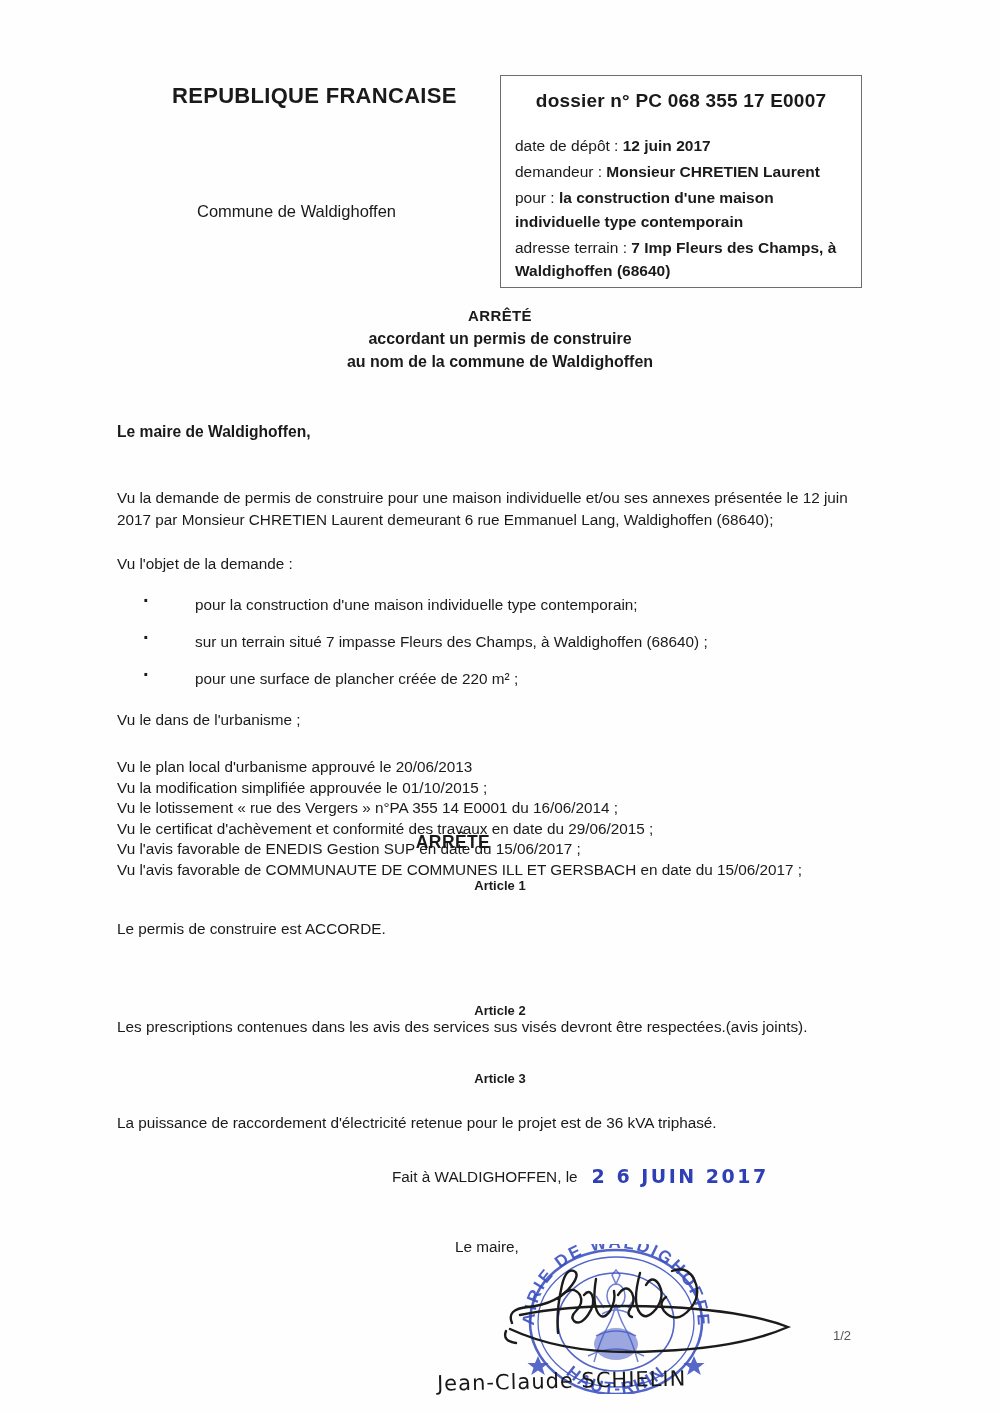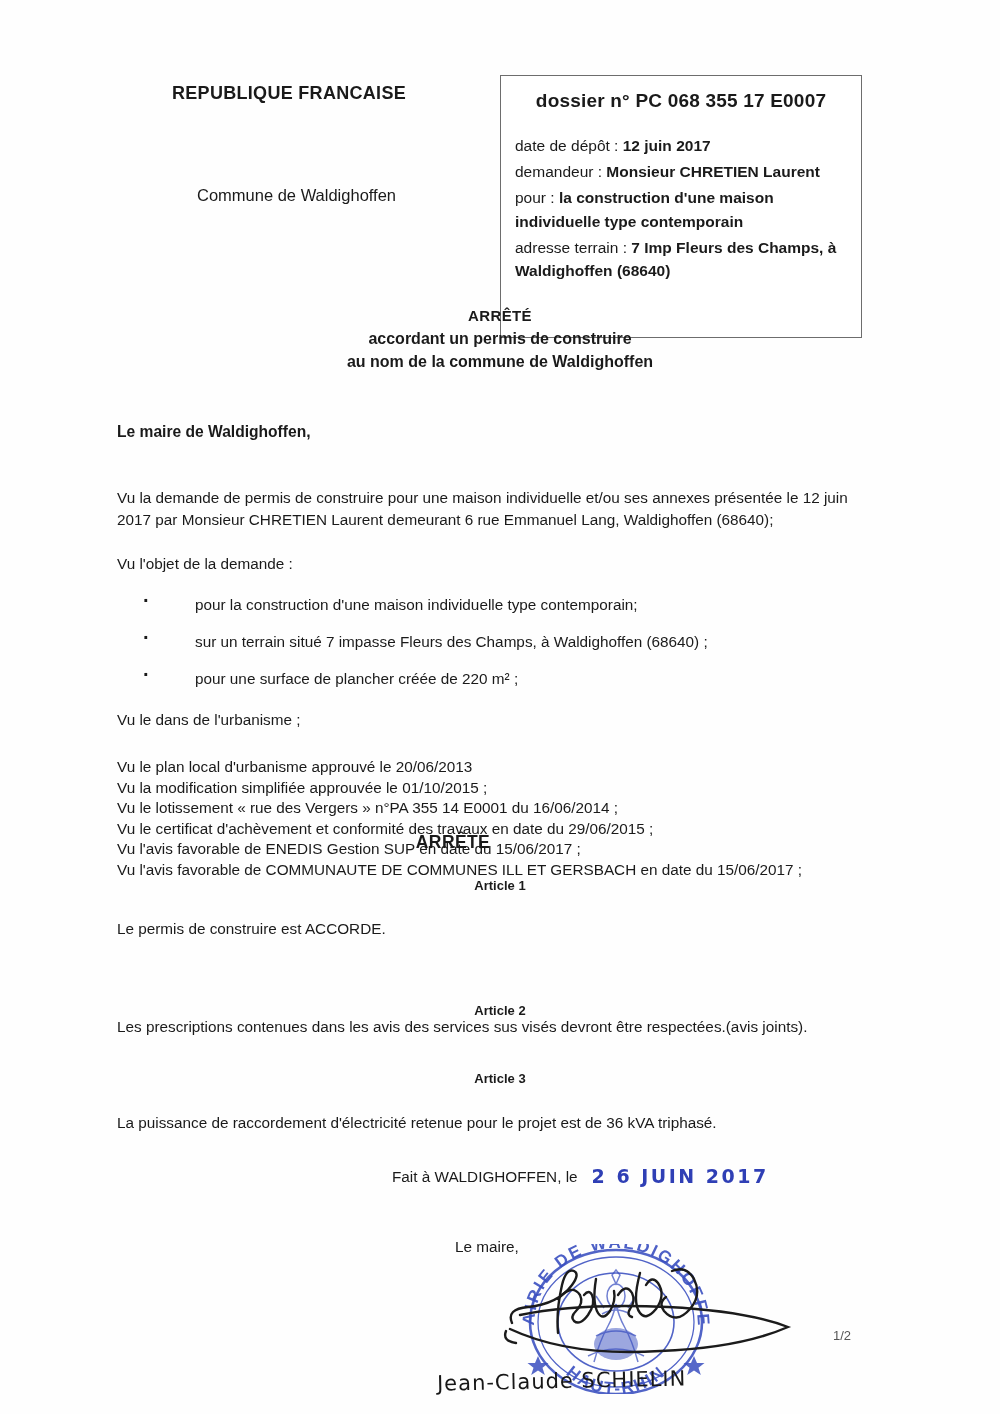--- a/index.html
+++ b/index.html
@@ -24,41 +24,41 @@
   .header {
     position: absolute;
     top: 0; left: 0;
     width: 1000px;
     height: 300px;
   }
   .republique {
     position: absolute;
     left: 172px;
     top: 83px;
-    font-size: 18px;
+    font-size: 22px;
     font-weight: bold;
     letter-spacing: 0.3px;
     color: #1a1a1a;
     text-align: right;
   }
   .commune {
     position: absolute;
     left: 197px;
-    top: 186px;
+    top: 202px;
     font-size: 16.5px;
     font-weight: normal;
     color: #1a1a1a;
   }
 
   .dossier-box {
     position: absolute;
     left: 500px;
     top: 75px;
     width: 362px;
-    height: 263px;
+    height: 213px;
     border: 1px solid #6d6d6d;
     box-sizing: border-box;
     background: #fff;
   }
   .dossier-num {
     text-align: center;
     font-size: 19px;
     font-weight: bold;
     margin-top: 14px;
     letter-spacing: 0.2px;

